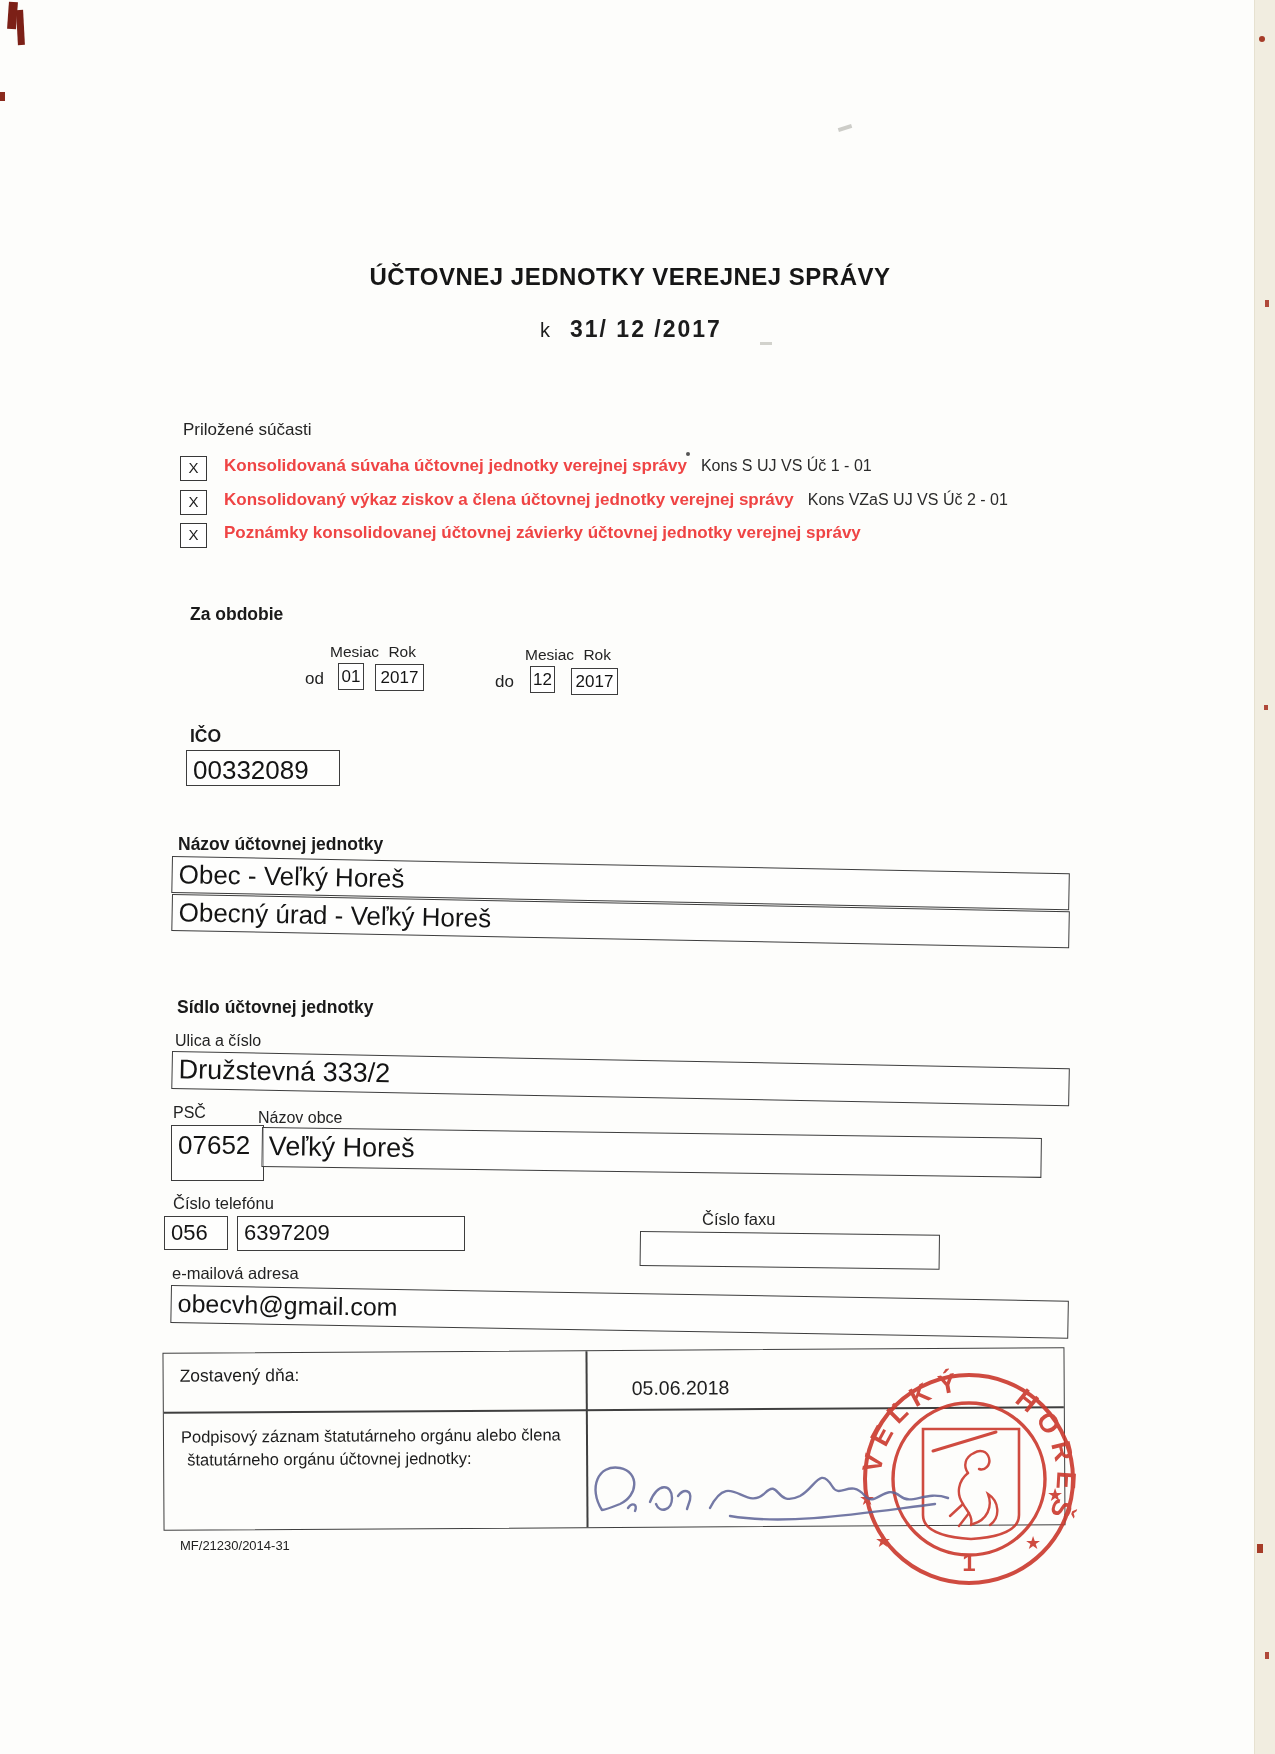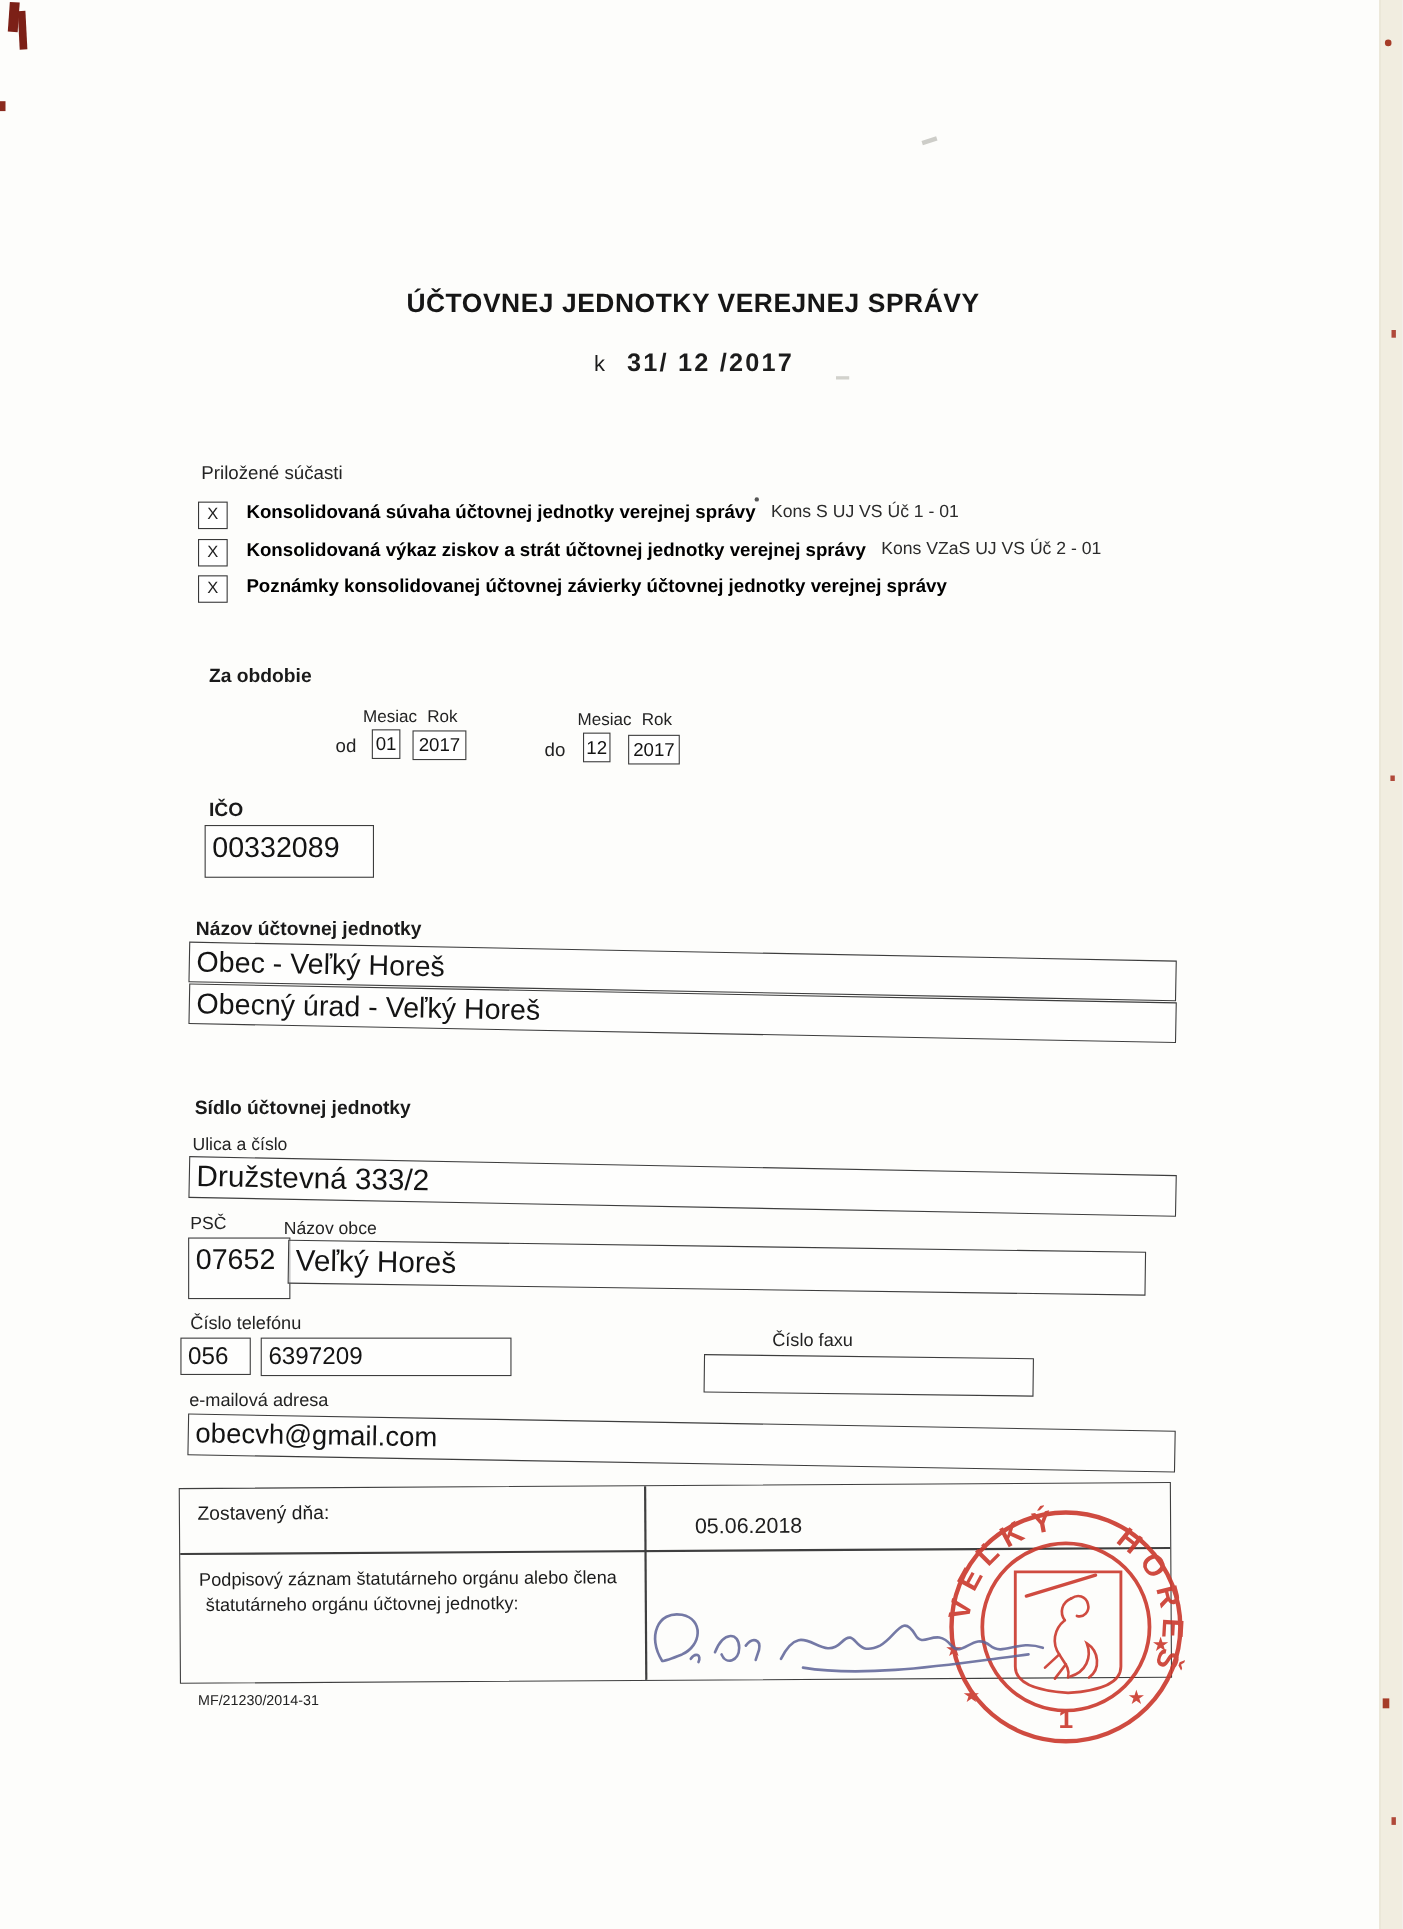--- a/index.html
+++ b/index.html
@@ -11,21 +11,21 @@
   .abs { position:absolute; }
   .ttl { font-weight:bold; letter-spacing:.5px; color:#161616; text-align:center; }
   .lbl  { font-size:16px; color:#232323; }
   .blbl { font-size:17.5px; font-weight:bold; color:#1a1a1a; }
   .box  { position:absolute; border:1.6px solid #3d3d3d; background:rgba(255,255,255,.6); box-sizing:border-box; }
   .val  { font-size:26px; color:#141414; padding-left:6px; white-space:nowrap; }
   .skew { transform-origin:left top; transform:rotate(1.1deg); }
   .chkrow { position:absolute; display:flex; align-items:flex-start; }
   .chkbox { width:25px; height:23px; border:1.6px solid #383838; text-align:center;
             font-size:15px; line-height:22px; color:#222; flex:0 0 auto; background:#fff; }
-  .chklbl { font-size:17px; font-weight:bold; margin-left:17px; color:#000000; white-space:nowrap; }
+  .chklbl { font-size:17px; font-weight:bold; margin-left:17px; color:#ef4444; white-space:nowrap; }
   .chkcode{ font-size:16px; margin-left:14px; padding-top:1px; color:#2b2b2b; white-space:nowrap; }
   .pbox { position:absolute; border:1.4px solid #3d3d3d; text-align:center; font-size:17px;
           color:#141414; background:#fff; box-sizing:border-box; }
   .table { position:absolute; left:163px; top:1350px; width:902px; height:178px;
            border:1.7px solid #3f3f3f; transform:rotate(-.35deg); box-sizing:border-box; }
   .tline { position:absolute; background:#3f3f3f; }
   .stamp-arc-text { font-family:"Liberation Sans",sans-serif; font-weight:bold; font-size:27px;
                     fill:#cb382c; letter-spacing:8px; word-spacing:34px; }
   .stamp-star { font-size:18px; fill:#cb382c; font-family:"DejaVu Sans",sans-serif; }
   .stamp-num  { font-family:"Liberation Sans",sans-serif; font-weight:bold; font-size:24px; fill:#cb382c; }
@@ -44,41 +44,41 @@
 
   <div class="abs lbl" style="left:183px; top:420px; font-size:17px;">Priložené súčasti</div>
 
   <div class="chkrow" style="left:180px; top:456px;">
     <span class="chkbox">X</span>
     <span class="chklbl">Konsolidovaná súvaha účtovnej jednotky verejnej správy</span>
     <span class="chkcode">Kons S UJ VS  Úč 1 - 01</span>
   </div>
   <div class="chkrow" style="left:180px; top:490px;">
     <span class="chkbox">X</span>
-    <span class="chklbl">Konsolidovaná výkaz ziskov a strát účtovnej jednotky verejnej správy</span>
+    <span class="chklbl">Konsolidovaný výkaz ziskov a člena účtovnej jednotky verejnej správy</span>
     <span class="chkcode">Kons VZaS UJ VS  Úč 2 - 01</span>
   </div>
   <div class="chkrow" style="left:180px; top:523px;">
     <span class="chkbox">X</span>
     <span class="chklbl">Poznámky konsolidovanej účtovnej závierky účtovnej jednotky verejnej správy</span>
     <span class="chkcode"></span>
   </div>
 
   <div class="abs blbl" style="left:190px; top:604px;">Za obdobie</div>
   <div class="abs lbl" style="left:330px; top:643px; font-size:15.5px; word-spacing:5px;">Mesiac  Rok</div>
   <div class="abs lbl" style="left:525px; top:646px; font-size:15.5px; word-spacing:5px;">Mesiac  Rok</div>
   <div class="abs lbl" style="left:305px; top:669px; font-size:17px;">od</div>
   <div class="pbox" style="left:338px; top:663px; width:26px; height:27px; line-height:25px;">01</div>
   <div class="pbox" style="left:375px; top:664px; width:49px; height:27px; line-height:25px;">2017</div>
   <div class="abs lbl" style="left:495px; top:672px; font-size:17px;">do</div>
   <div class="pbox" style="left:530px; top:666px; width:25px; height:27px; line-height:25px;">12</div>
   <div class="pbox" style="left:571px; top:668px; width:47px; height:27px; line-height:25px;">2017</div>
 
   <div class="abs blbl" style="left:190px; top:726px;">IČO</div>
-  <div class="box" style="left:186px; top:750px; width:154px; height:48px;">
+  <div class="box" style="left:186px; top:750px; width:154px; height:36px;">
     <div class="val" style="line-height:38px;">00332089</div>
   </div>
 
   <div class="abs blbl" style="left:178px; top:834px;">Názov účtovnej jednotky</div>
   <div class="box skew" style="left:172px; top:856px; width:898px; height:37px;">
     <div class="val" style="line-height:34px;">Obec - Veľký Horeš</div>
   </div>
   <div class="box skew" style="left:172px; top:894px; width:898px; height:37px;">
     <div class="val" style="line-height:34px;">Obecný úrad - Veľký Horeš</div>
   </div>

